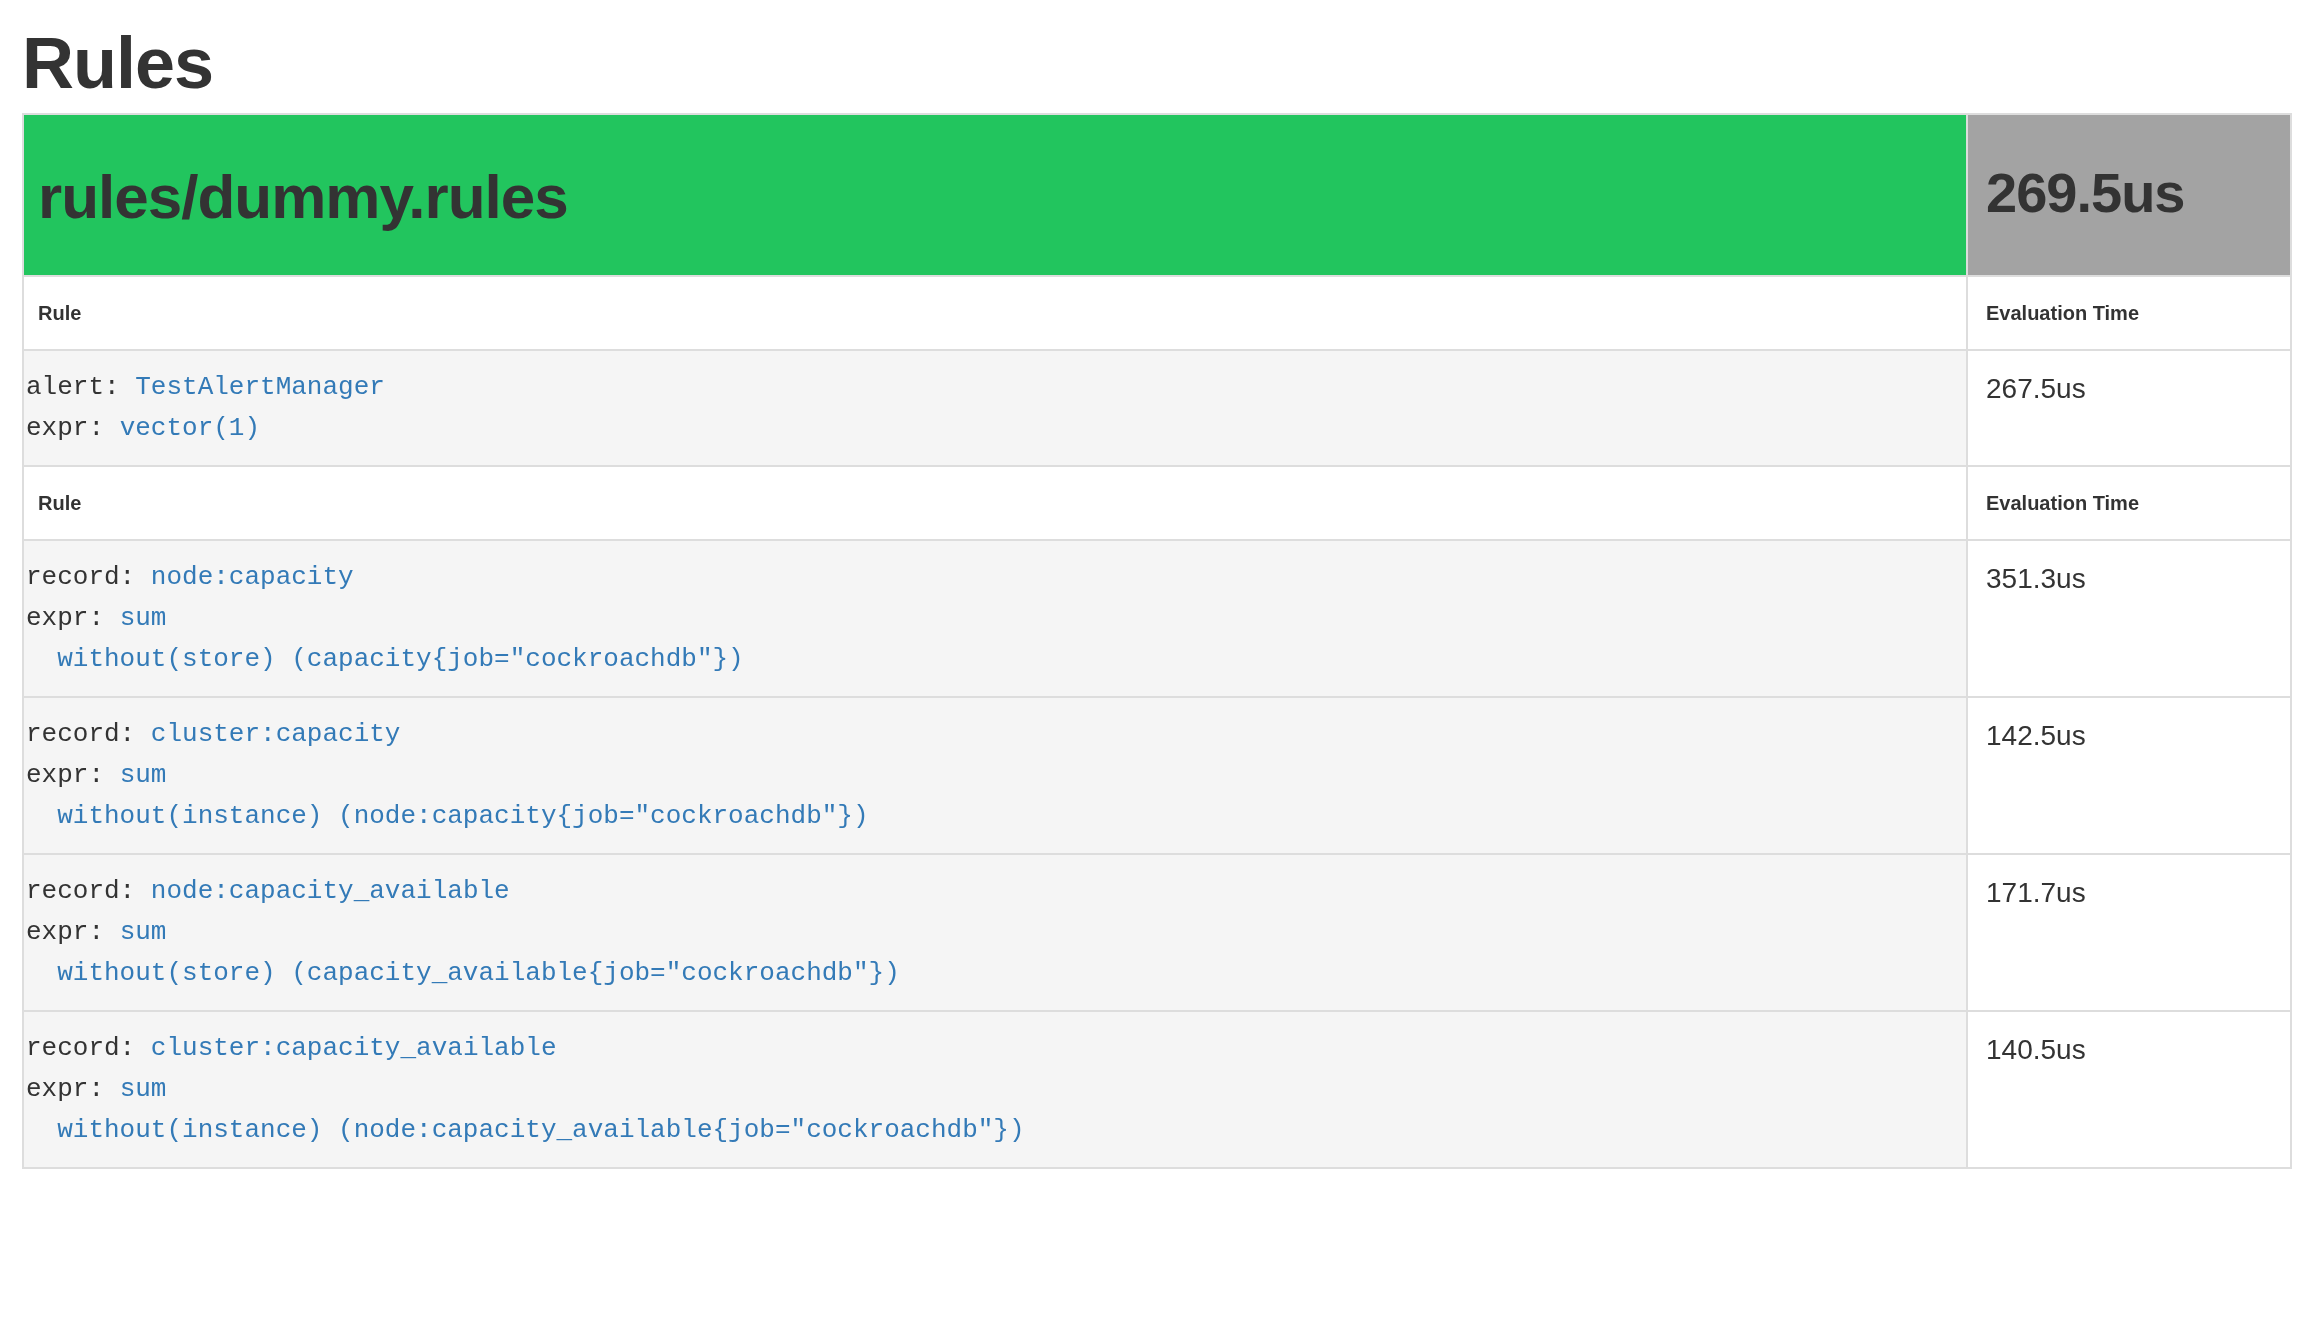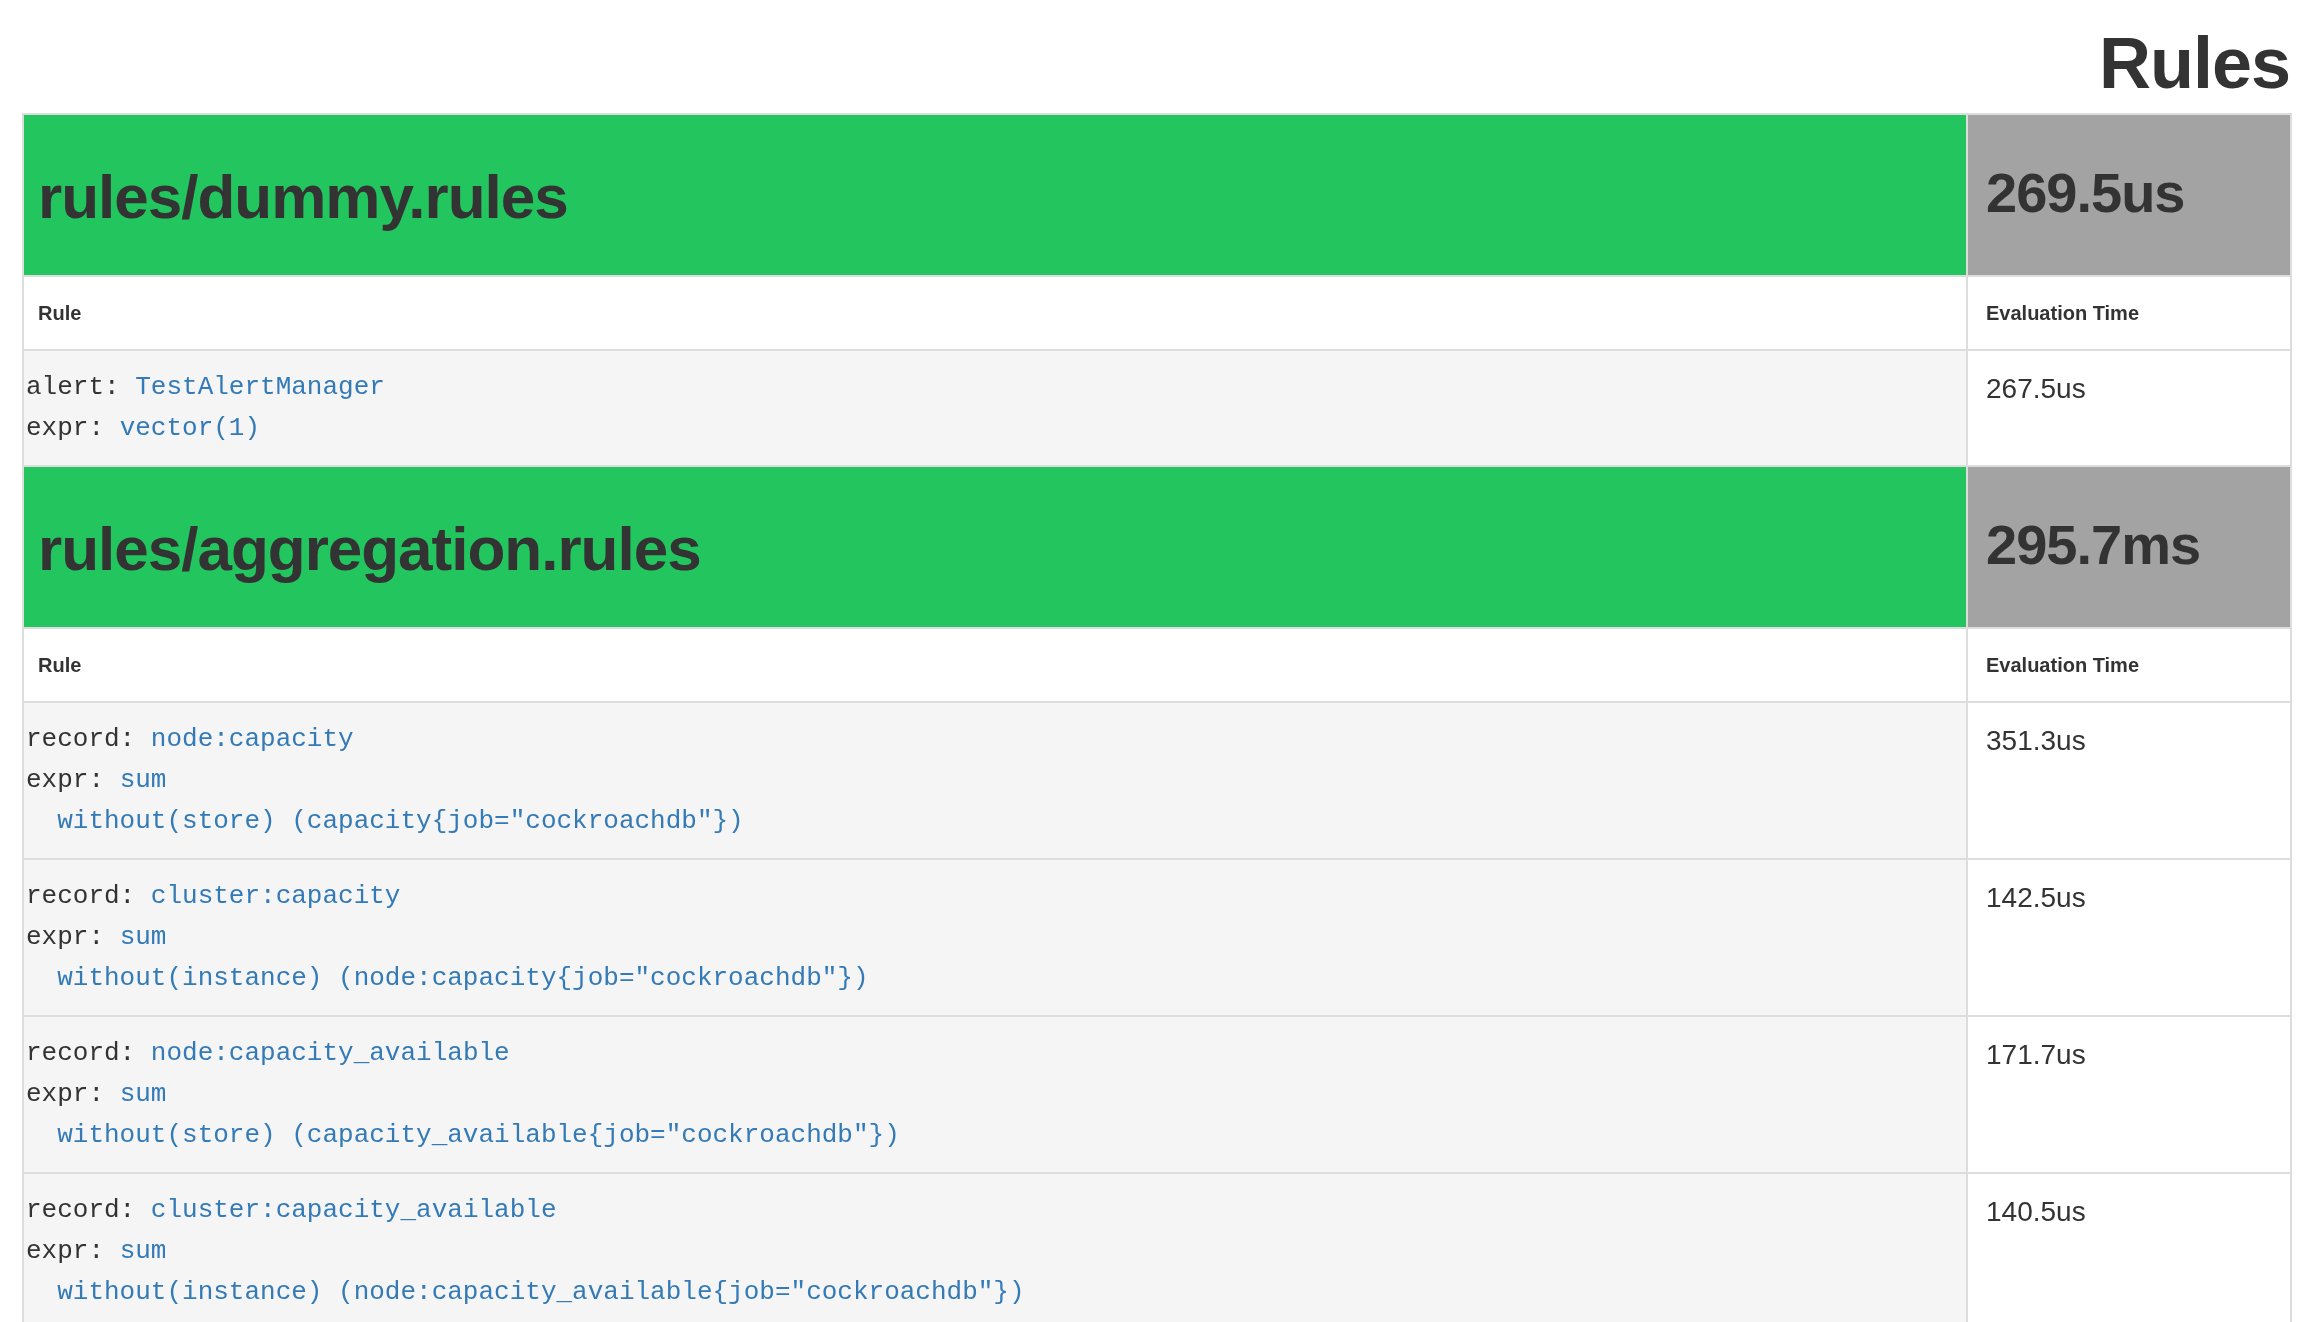--- a/index.html
+++ b/index.html
@@ -15,21 +15,20 @@
   }
   .container { padding: 0 26px 0 22px; }
 
   h1.page-title {
     font-size: 72px;
     font-weight: bold;
     letter-spacing: -1px;
     line-height: 74px;
     margin: 26px 0 0 0;
     color: #333333;
-    text-align: right;
   }
 
   table.rules-table {
     border-collapse: collapse;
     table-layout: fixed;
     width: 2268px;
     margin-top: 13px;
     background: #ffffff;
   }
   col.rule-col { width: 1944px; }
@@ -116,24 +115,20 @@
           <th class="th-time">Evaluation Time</th>
         </tr>
         <tr>
           <td class="rule-cell">
             <pre><span class="code-key">alert: </span><a class="code-link">TestAlertManager</a>
 <span class="code-key">expr: </span><a class="code-link">vector(1)</a></pre>
           </td>
           <td class="time-cell">267.5us</td>
         </tr>
         <tr>
-          <td class="group-name-cell">rules/aggregation.rules</td>
-          <td class="group-time-cell">295.7ms</td>
-        </tr>
-        <tr>
           <th class="th-rule">Rule</th>
           <th class="th-time">Evaluation Time</th>
         </tr>
         <tr>
           <td class="rule-cell">
             <pre><span class="code-key">record: </span><a class="code-link">node:capacity</a>
 <span class="code-key">expr: </span><a class="code-link">sum
   without(store) (capacity{job="cockroachdb"})</a></pre>
           </td>
           <td class="time-cell">351.3us</td>

